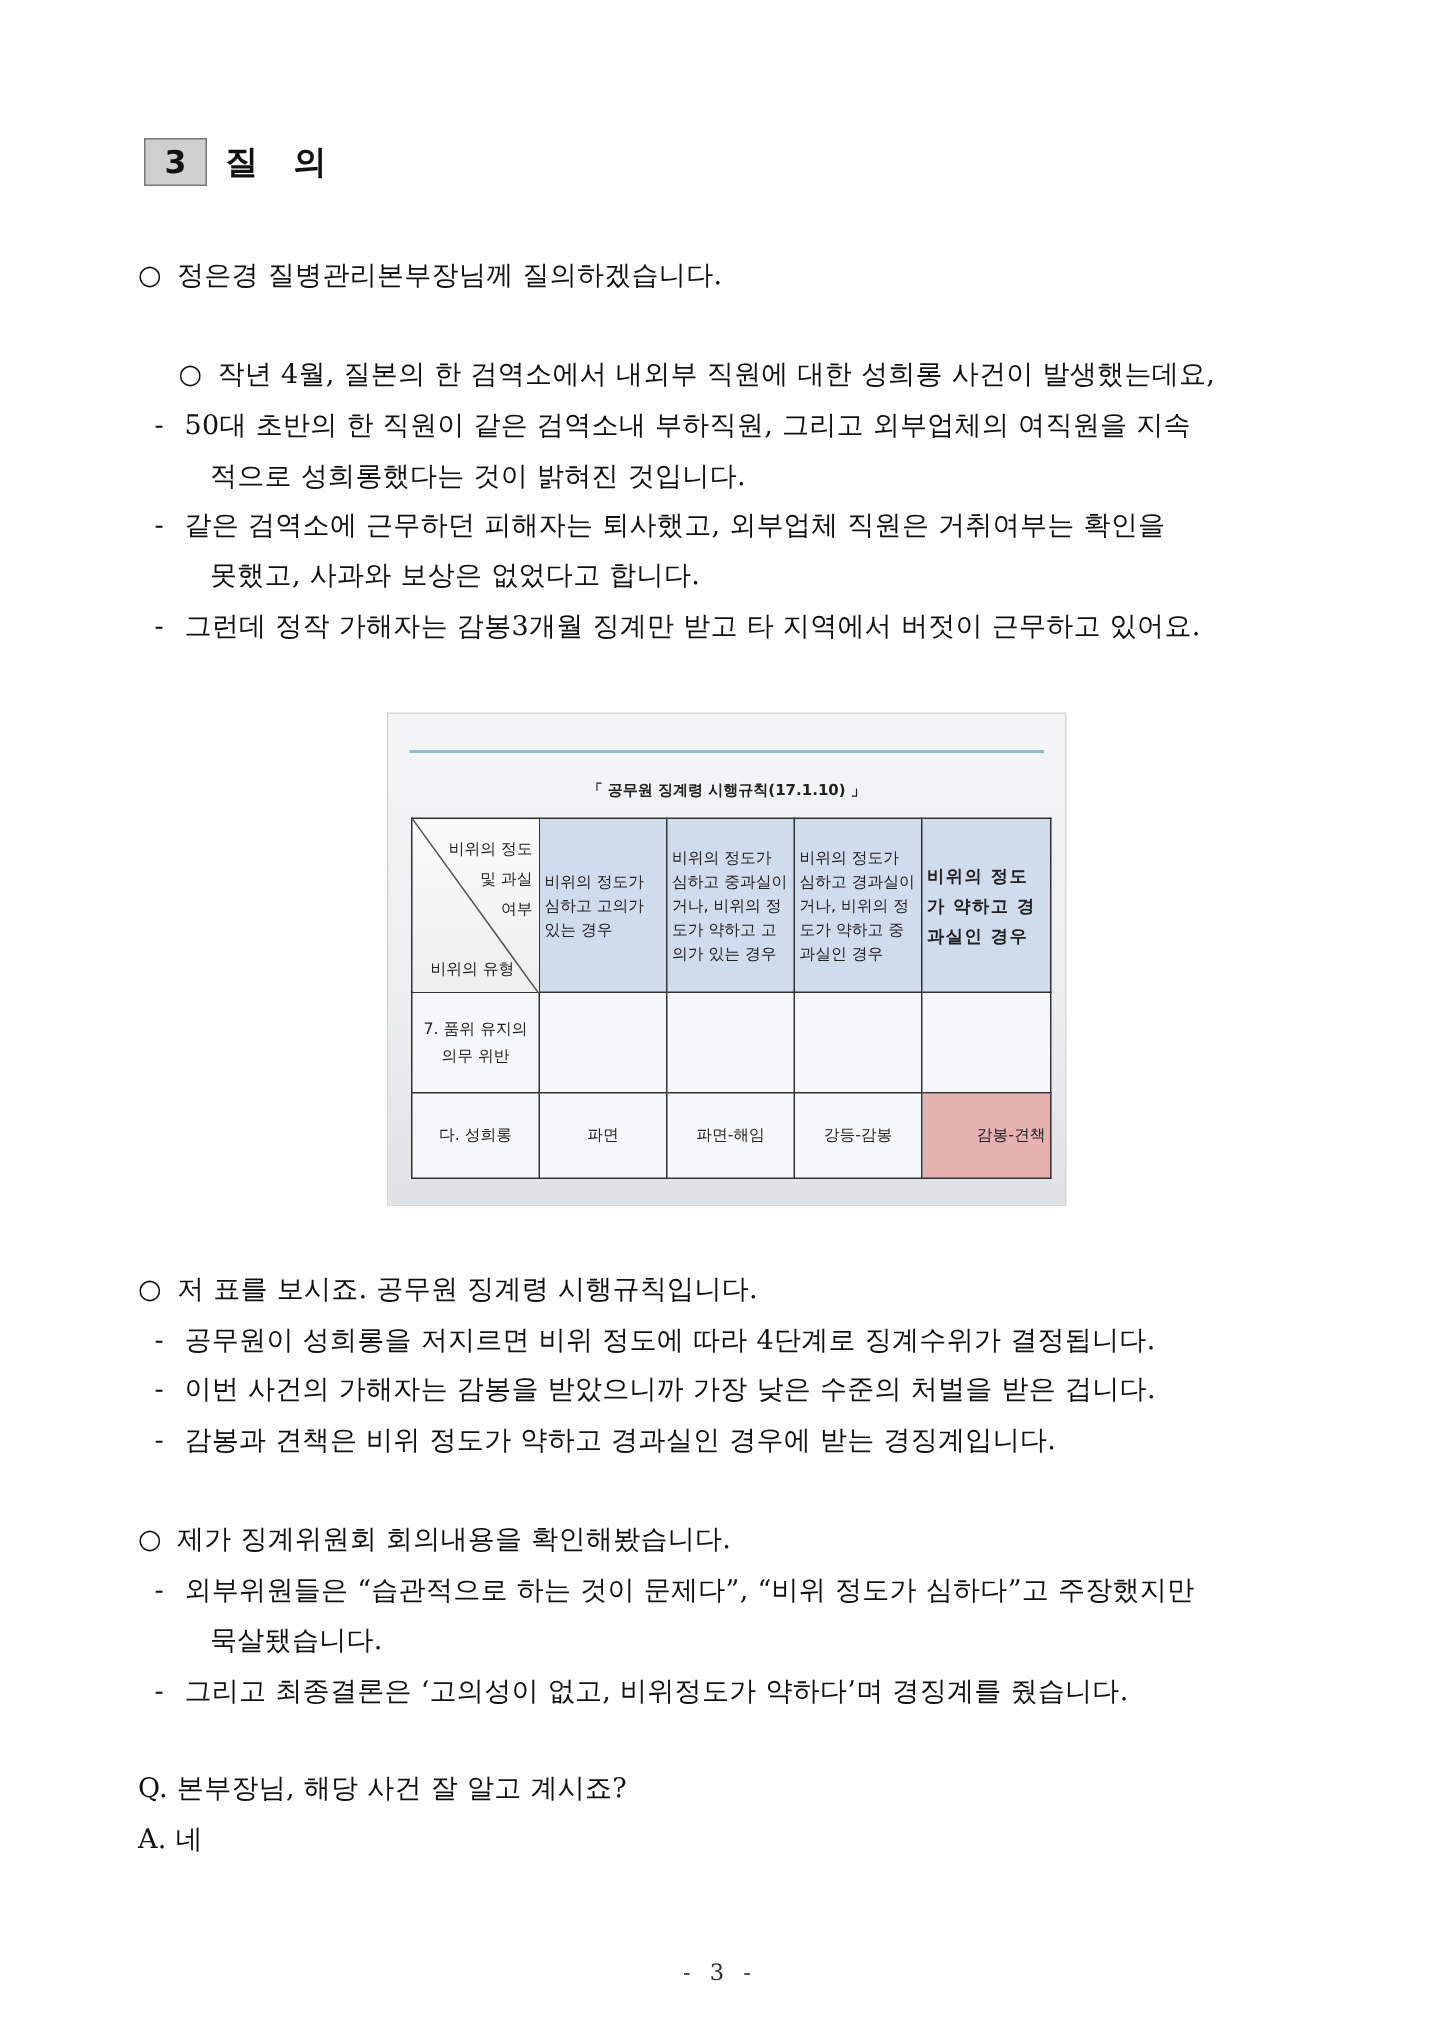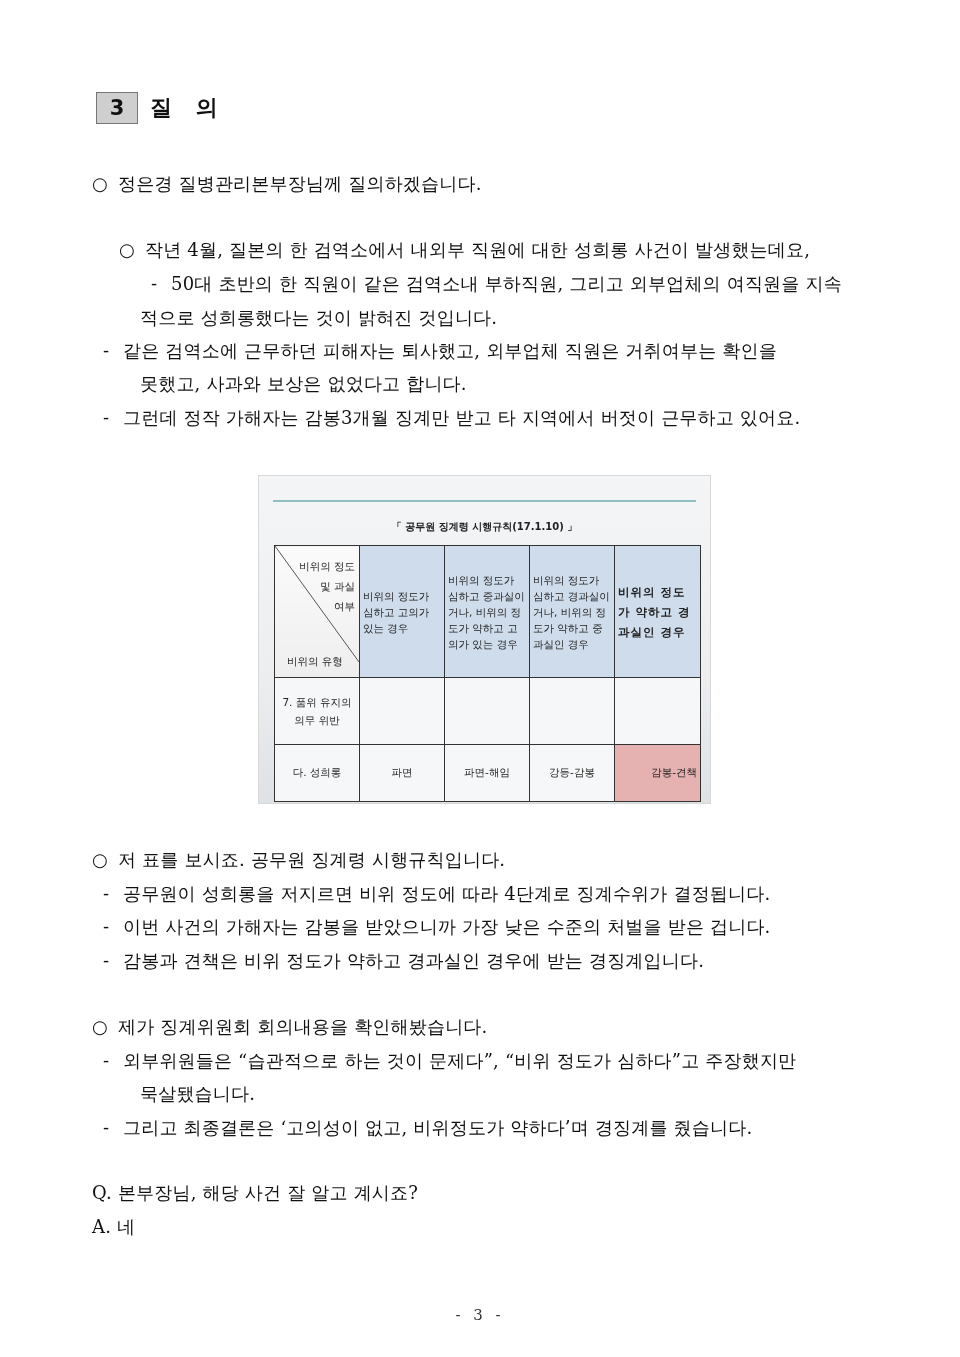--- a/index.html
+++ b/index.html
@@ -66,38 +66,38 @@
   <div class="sec-title">질 의</div>
 </div>
 
 <div class="line p-left" style="top:172px;">
   <span class="bullet-circle">○</span><span>정은경 질병관리본부장님께 질의하겠습니다.</span>
 </div>
 
 <div class="line p-left" style="top:238px;margin-left:27px;">
   <span class="bullet-circle">○</span><span>작년 4월, 질본의 한 검역소에서 내외부 직원에 대한 성희롱 사건이 발생했는데요,</span>
 </div>
-<div class="line d-left" style="top:272px;margin-left:48px;">
+<div class="line d-left" style="top:272px;">
   <span class="dash">-</span><span>50대 초반의 한 직원이 같은 검역소내 부하직원, 그리고 외부업체의 여직원을 지속</span>
 </div>
 <div class="line c-left" style="top:306px;">적으로 성희롱했다는 것이 밝혀진 것입니다.</div>
 <div class="line d-left" style="top:339px;">
   <span class="dash">-</span><span>같은 검역소에 근무하던 피해자는 퇴사했고, 외부업체 직원은 거취여부는 확인을</span>
 </div>
 <div class="line c-left" style="top:372px;">못했고, 사과와 보상은 없었다고 합니다.</div>
 <div class="line d-left" style="top:406px;">
   <span class="dash">-</span><span>그런데 정작 가해자는 감봉3개월 징계만 받고 타 지역에서 버젓이 근무하고 있어요.</span>
 </div>
 
 <div class="panel">
   <div class="panel-rule"></div>
   <div class="panel-title">「 공무원 징계령 시행규칙(17.1.10) 」</div>
   <table class="rtable">
     <tbody>
-        <tr style="height:132px;">
+        <tr style="height:116px;">
       <td class="diag-cell" style="width:84px;">
         <svg width="84" height="116">
               <line x1="0" y1="0" x2="84" y2="116" stroke="#555" stroke-width="1"></line>
             </svg>
         <div class="diag-top">
           <div>비위의 정도</div>
           <div>및 과실</div>
           <div>여부</div>
         </div>
         <div class="diag-bot">비위의 유형</div>

